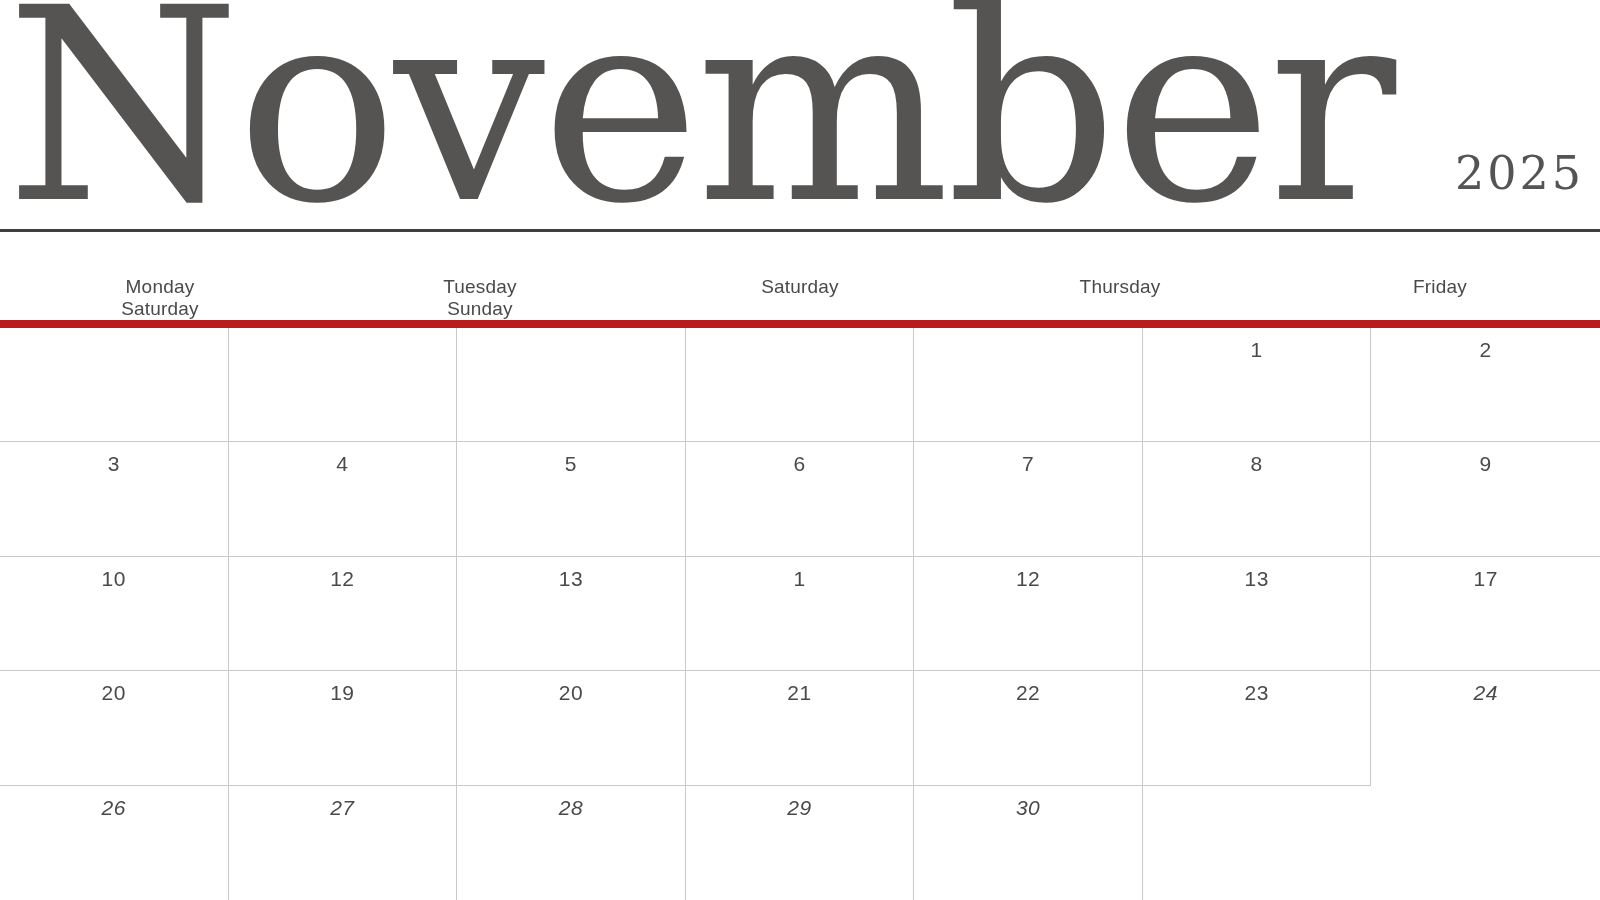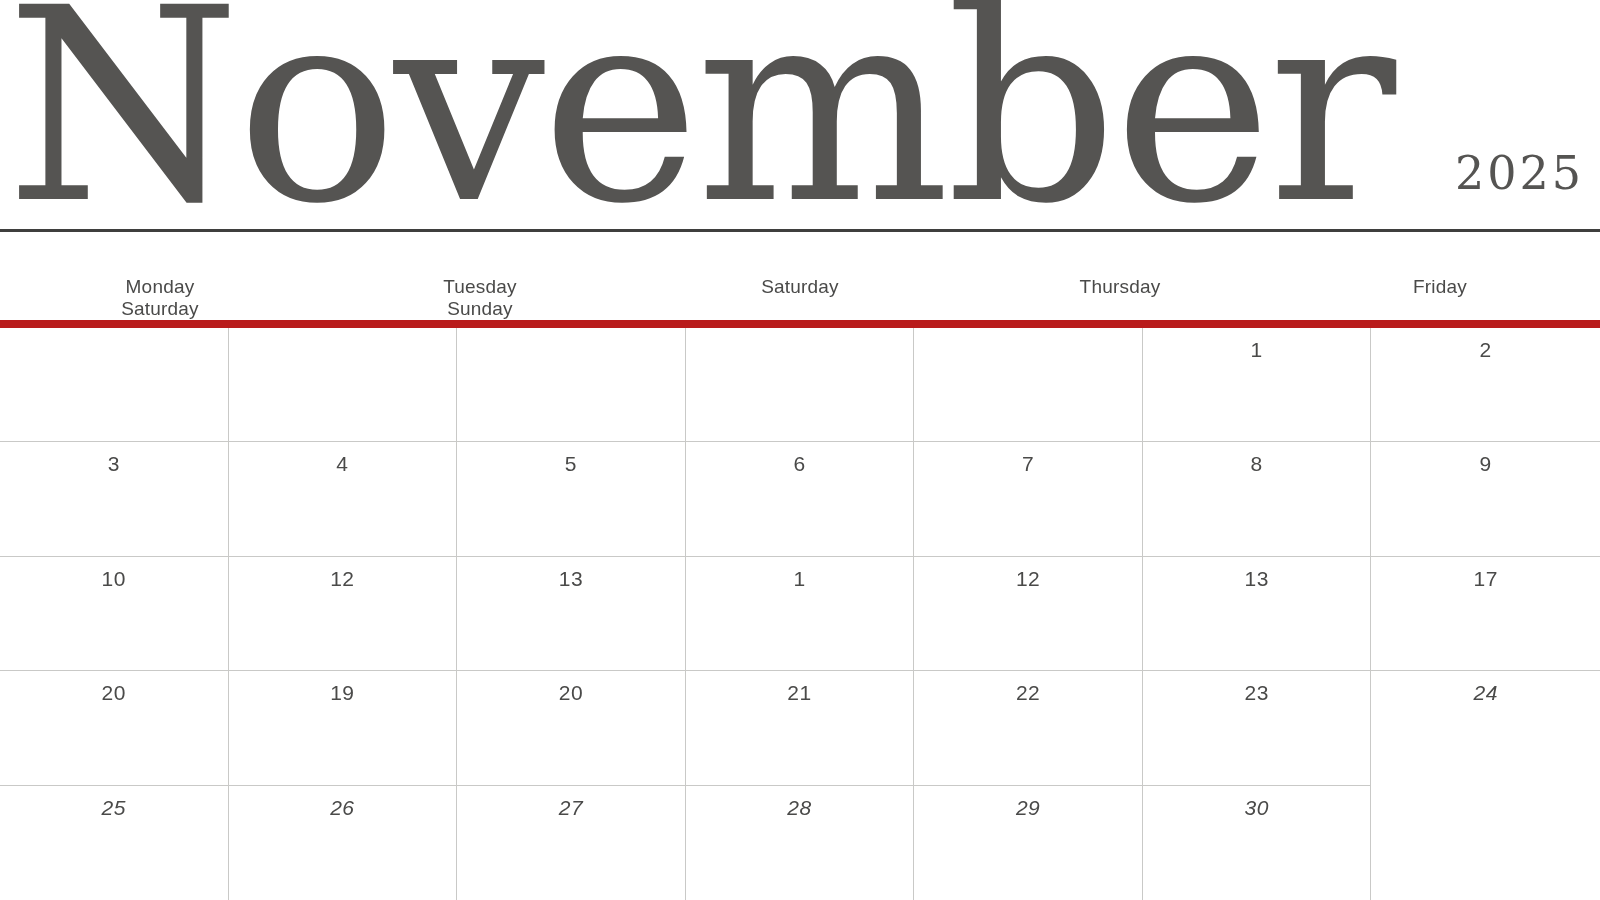--- a/index.html
+++ b/index.html
@@ -212,23 +212,20 @@
         <span class="daynum">22</span>
       </div>
     <div class="cell">
         <span class="daynum">23</span>
       </div>
 
     <div class="cell row-last">
         <span class="daynum">24</span>
       </div>
     <div class="cell row-last">
-        <span class="daynum">25</span>
-      </div>
-    <div class="cell row-last">
         <span class="daynum">26</span>
       </div>
     <div class="cell row-last">
         <span class="daynum">27</span>
       </div>
     <div class="cell row-last">
         <span class="daynum">28</span>
       </div>
     <div class="cell row-last">
         <span class="daynum">29</span>

